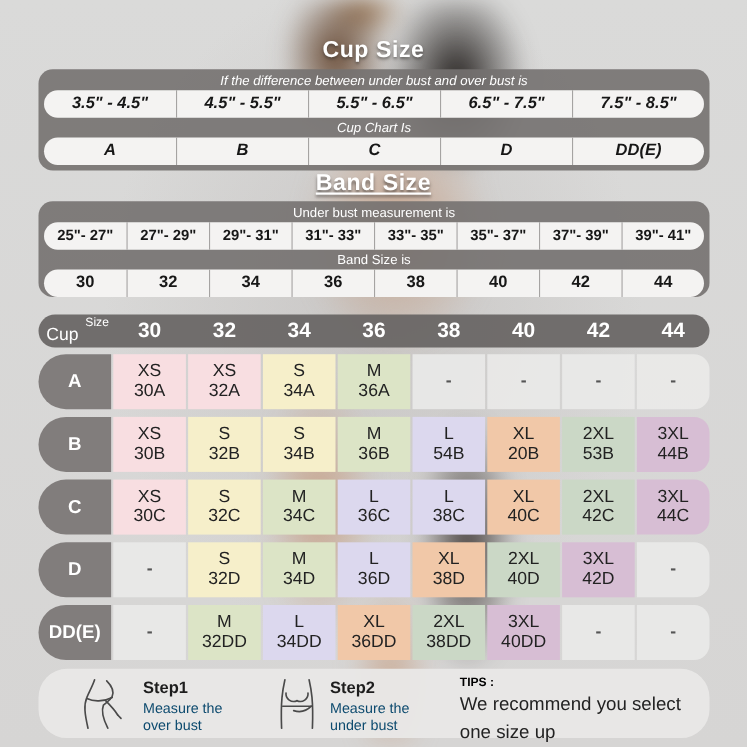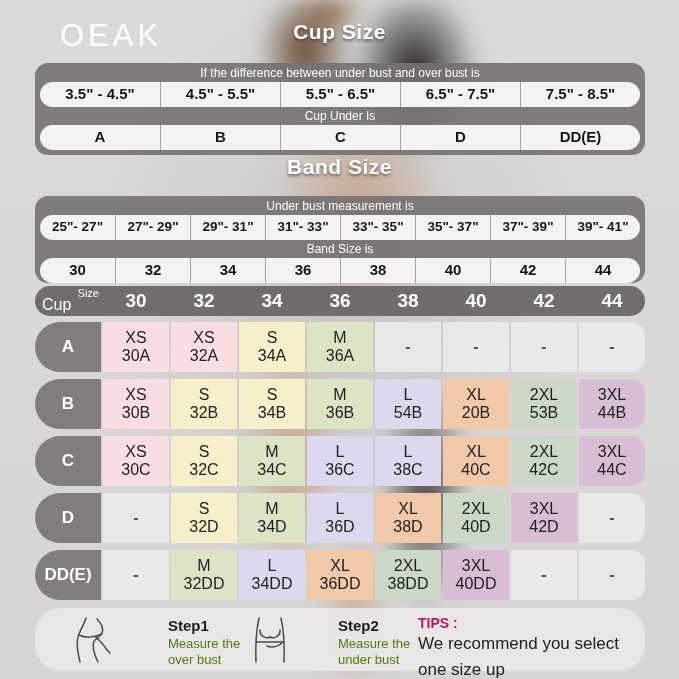--- a/index.html
+++ b/index.html
@@ -35,31 +35,31 @@
   }
   .page-title {
     position:absolute; right:28px; top:22px; color:#fff;
     font-size:18px; font-weight:600; letter-spacing:.5px;
   }
   .section-heading {
     position:absolute; left:0; width:100%; text-align:center;
     color:#fff; font-size:21px; font-weight:800; letter-spacing:.5px;
     text-shadow:0 2px 3px rgba(45,42,40,.6);
   }
-  #cup-heading { top:20px; }
-  #band-heading { top:155px; }
+  #cup-heading { top:34px; }
+  #band-heading { top:155px;text-decoration:underline; }
 
   
   .grey-table {
     position:absolute; left:35px; width:610px;
     background:rgba(116,113,112,.9); border-radius:13px;
     padding:2px 5px 4px 5px;
   }
-  #cup-table { top:63px; height:92px; }
-  #band-table { top:183px; height:87px;margin-top:13px; }
+  #cup-table { top:63px; height:92px;font-style:italic; }
+  #band-table { top:183px; height:87px; }
   .caption {
     color:#fff; font-size:12px; text-align:center; line-height:16px; height:16px;
   }
   .pill-row {
     background:#f4f3f2; border-radius:13px; height:25px;
     display:grid; margin:1px 0;
   }
   .cols5 { grid-template-columns:repeat(5,1fr); }
   .cols8 { grid-template-columns:repeat(8,1fr); }
   .pill-cell {
@@ -97,50 +97,49 @@
   .m-cell.empty { background:rgba(235,234,233,.88); color:#555; font-weight:600; }
 
   
   .footer {
     position:absolute; left:35px; top:608px; width:610px; height:63px;
     background:rgba(233,232,231,.95); border-radius:26px;
   }
   .f-icon { position:absolute; top:7px; }
   #icon1 { left:31px; }
   #icon2 { left:210px; }
-  .step { position:absolute; top:9px;margin-left:38px; }
+  .step { position:absolute; top:9px; }
   #step1 { left:95px; }
   #step2 { left:265px; }
   .step-title { font-size:15px; font-weight:700; color:#1d1d1d; margin-bottom:2px; }
-  .step-line { font-size:13px; color:#4d7c0f; line-height:1.25; }
+  .step-line { font-size:13px; color:#0c4a6e; line-height:1.25; }
   .tips { position:absolute; left:383px; top:7px; }
-  .tips-title { font-size:14px; font-weight:700; color:#be185d; }
+  .tips-title { font-size:11px; font-weight:700; color:#000000; }
   .tips-line { font-size:17px; color:#222; line-height:1.5; }
 </style>
 </head>
 <body>
 
 <div id="canvas">
   <div class="backdrop"></div>
   <div class="photo"></div>
 
-  <div class="logo">OEAK</div>
 
   <div class="section-heading" id="cup-heading">Cup Size</div>
 
   <div class="grey-table" id="cup-table">
     <div class="caption">If the difference between under bust and over bust is</div>
     <div class="pill-row cols5" id="cup-ranges">
         <div class="pill-cell">3.5" - 4.5"</div>
         <div class="pill-cell">4.5" - 5.5"</div>
         <div class="pill-cell">5.5" - 6.5"</div>
         <div class="pill-cell">6.5" - 7.5"</div>
         <div class="pill-cell">7.5" - 8.5"</div>
       </div>
-    <div class="caption">Cup Under Is</div>
+    <div class="caption">Cup Chart Is</div>
     <div class="pill-row cols5" id="cup-values">
         <div class="pill-cell">A</div>
         <div class="pill-cell">B</div>
         <div class="pill-cell">C</div>
         <div class="pill-cell">D</div>
         <div class="pill-cell">DD(E)</div>
       </div>
   </div>
 
   <div class="section-heading" id="band-heading">Band Size</div>

